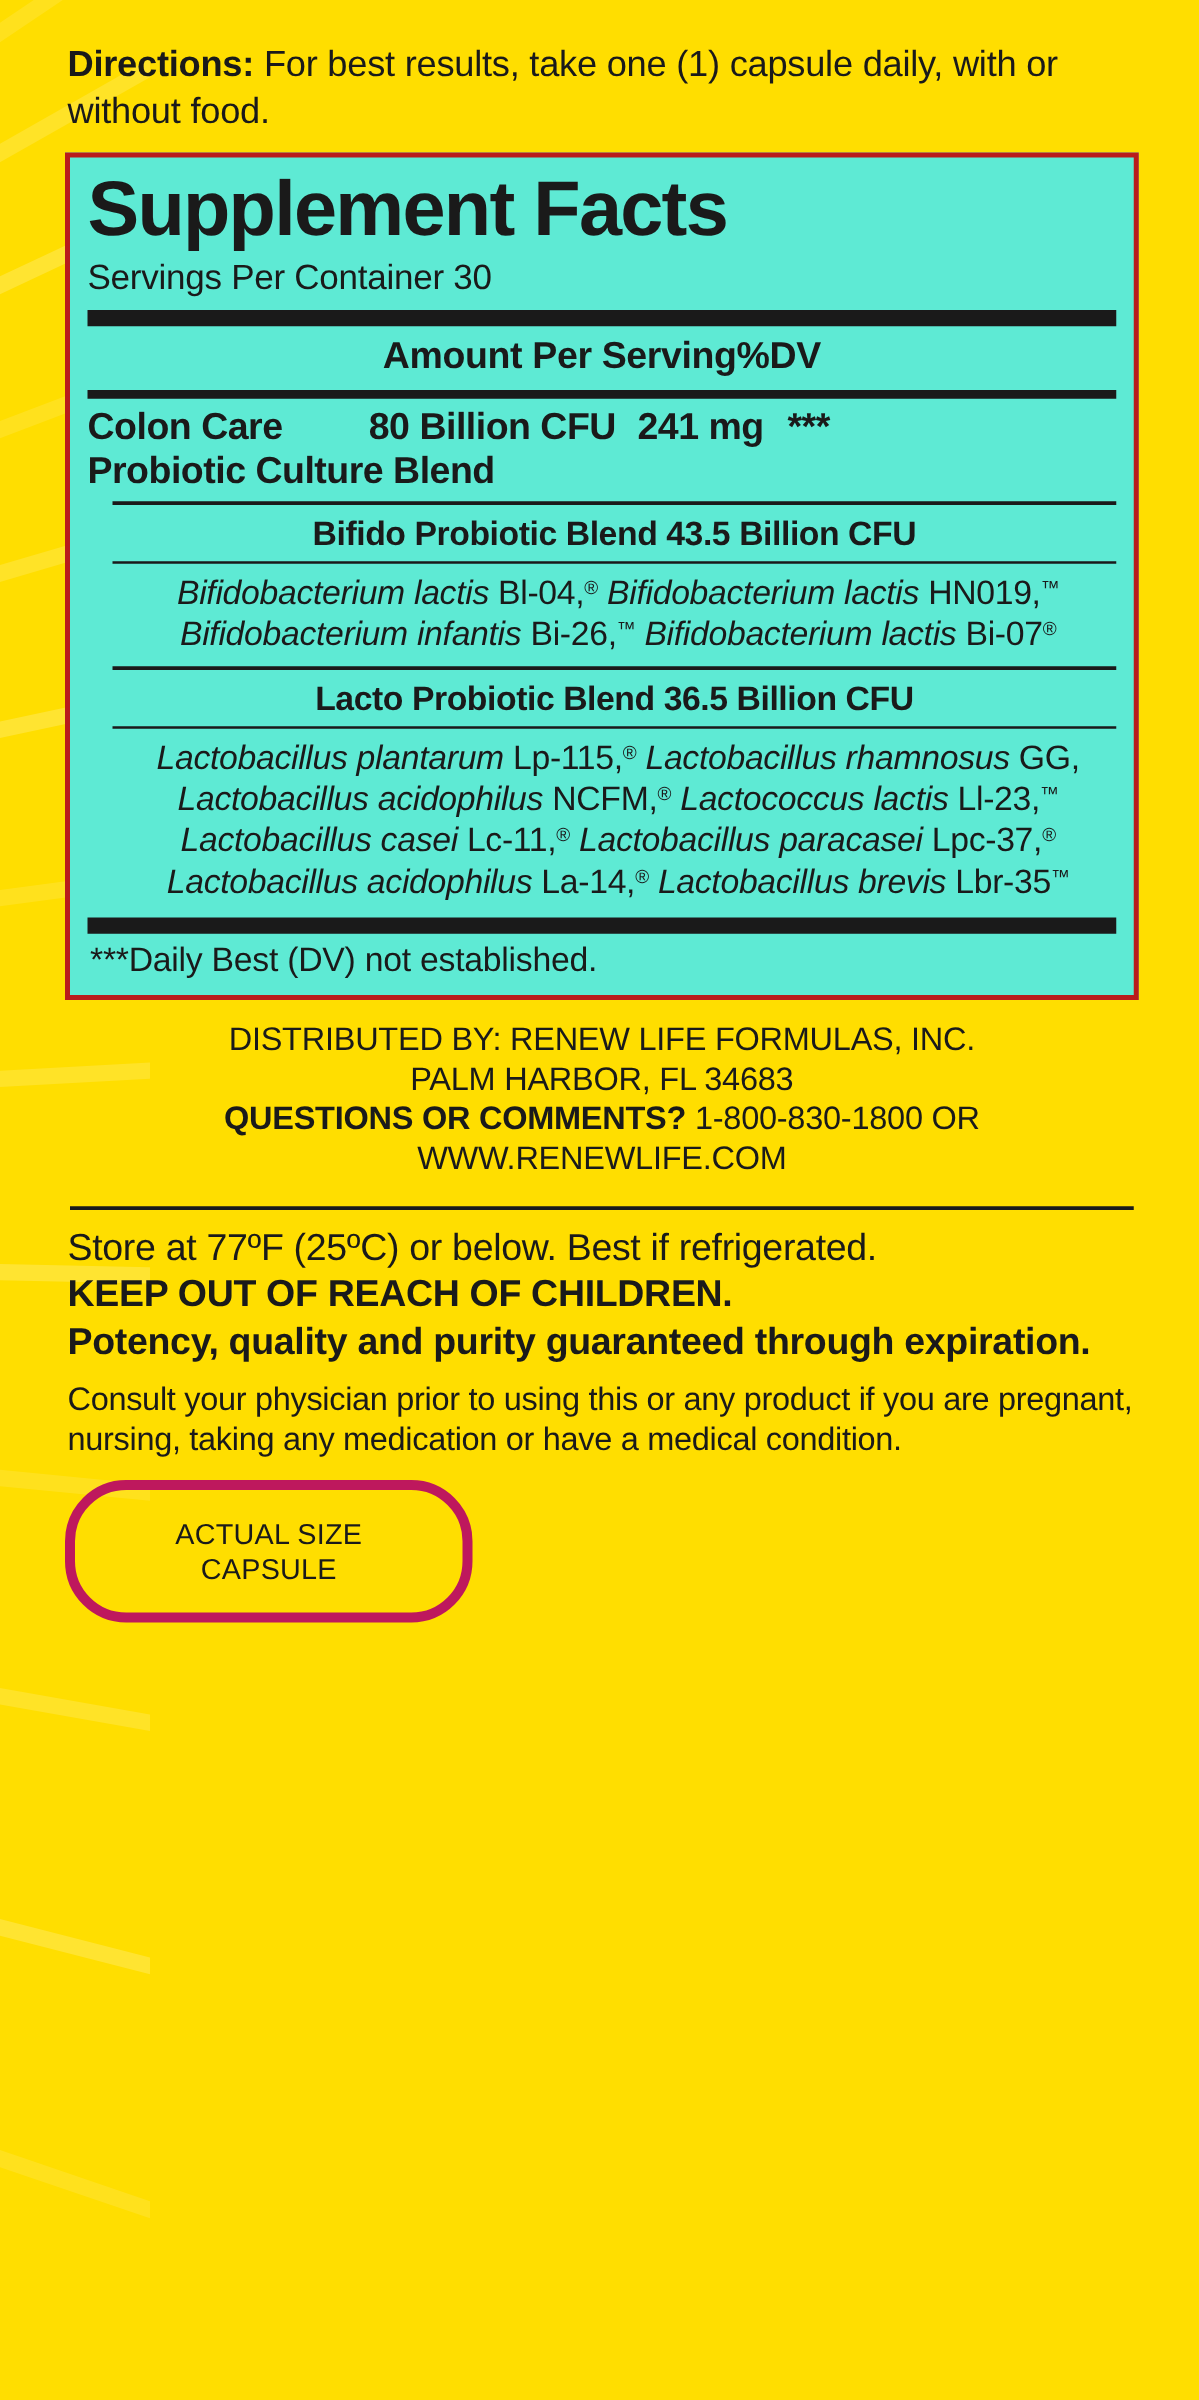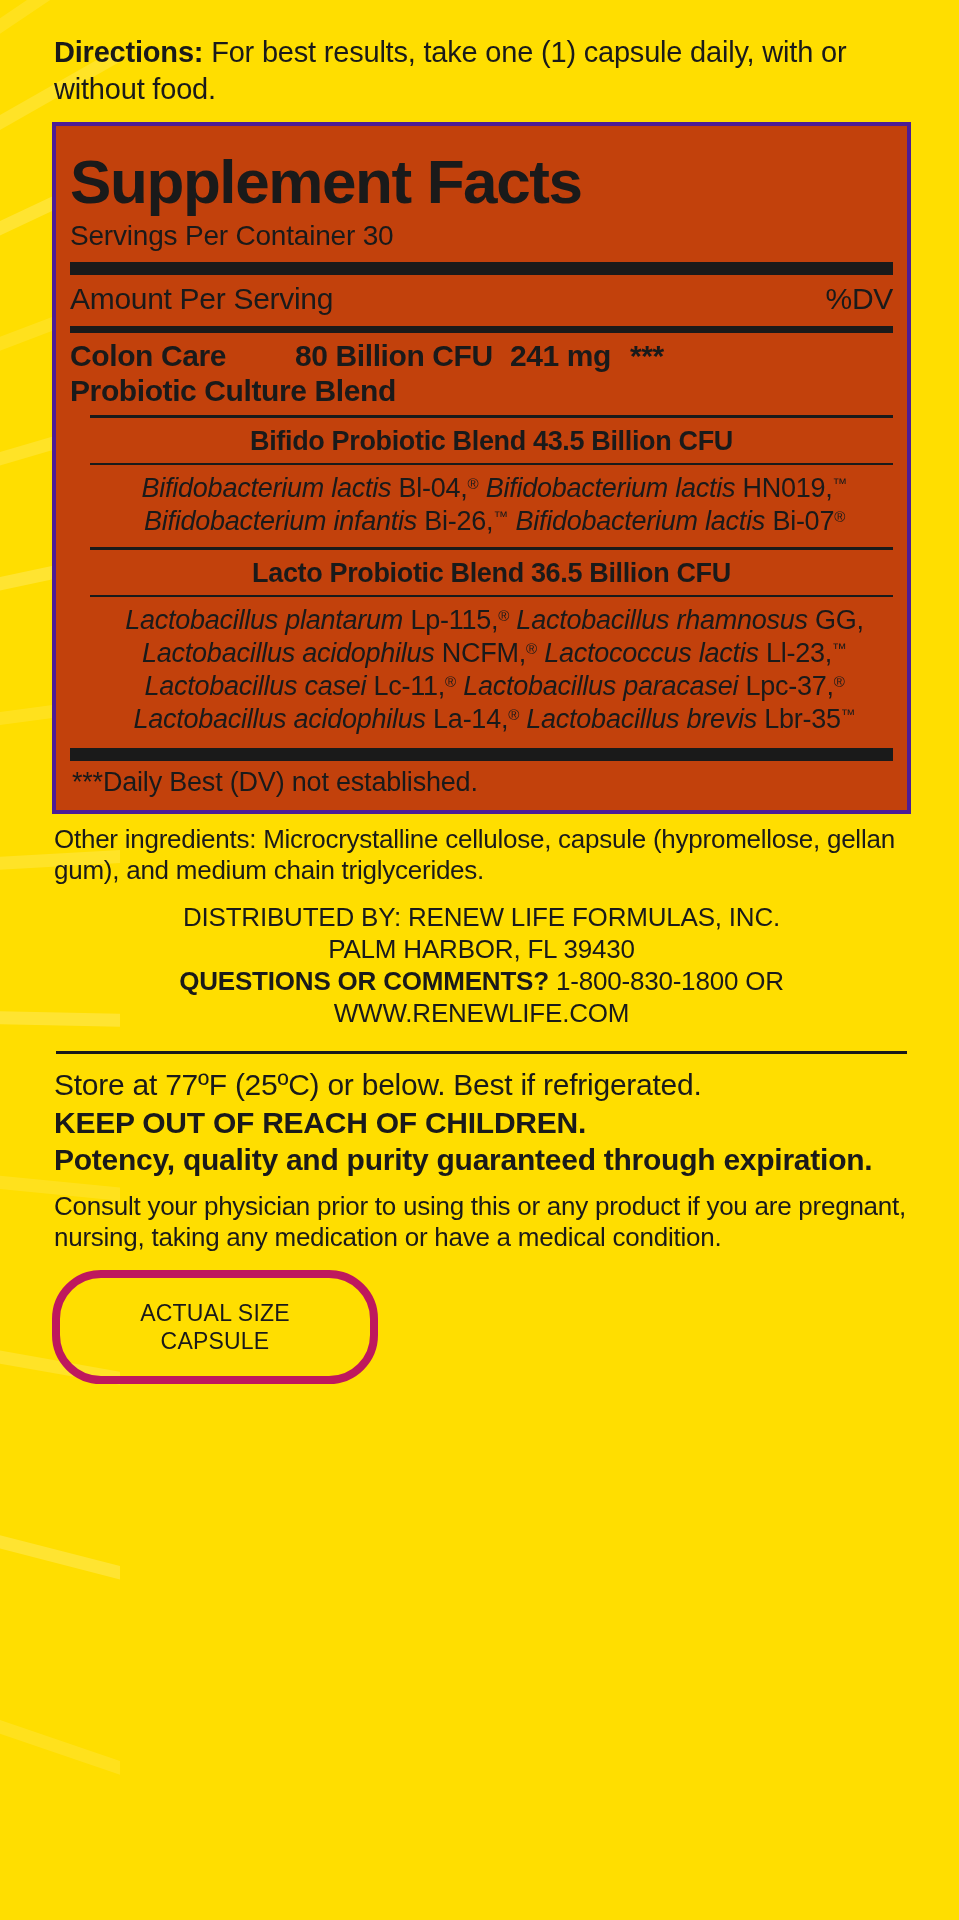--- a/index.html
+++ b/index.html
@@ -47,23 +47,23 @@
     font-size: 29px;
     line-height: 1.28;
     letter-spacing: -0.2px;
     margin: 0 0 14px 2px;
     font-stretch: condensed;
   }
   .directions b { font-weight: bold; }
 
   
   .panel {
-    border: 4px solid #4c1d95;
-    background: #c2410c;
-    padding: 20px 14px 10px 14px;
+    border: 4px solid #b91c1c;
+    background: #5eead4;
+    padding: 6px 14px 10px 14px;
     box-sizing: border-box;
   }
   .sf-title {
     font-size: 62px;
     font-weight: bold;
     line-height: 1.02;
     letter-spacing: -1.4px;
     margin: 4px 0 6px 0;
     white-space: nowrap;
   }
@@ -73,24 +73,24 @@
     letter-spacing: -0.2px;
   }
 
   .rule-thick { height: 13px; background: #1a1a1a; margin: 8px 0 0 0; }
   .rule-med   { height: 7px;  background: #1a1a1a; margin: 6px 0 0 0; }
   .rule-thin  { height: 3px;  background: #1a1a1a; margin: 5px 0 5px 0; }
   .rule-hair  { height: 2px;  background: #1a1a1a; margin: 4px 0 4px 0; }
 
   .amount-row {
     display: flex;
-    justify-content: space-between;
+    justify-content: center;
     align-items: baseline;
     font-size: 30px;
-    font-weight: normal;
+    font-weight: bold;
     letter-spacing: -0.3px;
     padding: 7px 0 4px 0;
   }
 
   .blend-head {
     font-size: 30px;
     font-weight: bold;
     letter-spacing: -0.4px;
     line-height: 1.18;
     padding: 5px 0 2px 0;
@@ -264,25 +264,24 @@
       <div class="sub-head">Lacto Probiotic Blend 36.5 Billion CFU</div>
       <div class="rule-hair"></div>
       <div class="species" id="lacto-list"><i>Lactobacillus plantarum </i><span>Lp-115,</span><sup>®</sup> <i>Lactobacillus rhamnosus </i><span>GG,</span> <i>Lactobacillus acidophilus </i><span>NCFM,</span><sup>®</sup> <i>Lactococcus lactis </i><span>Ll-23,</span><sup>™</sup> <i>Lactobacillus casei </i><span>Lc-11,</span><sup>®</sup> <i>Lactobacillus paracasei </i><span>Lpc-37,</span><sup>®</sup> <i>Lactobacillus acidophilus </i><span>La-14,</span><sup>®</sup> <i>Lactobacillus brevis </i><span>Lbr-35</span><sup>™</sup></div>
     </div>
 
     <div class="rule-thick"></div>
 
     <div class="dv-note">***Daily Best (DV) not established.</div>
   </div>
 
-  <div class="other-ing">Other ingredients: Microcrystalline cellulose, capsule (hypromellose, gellan gum), and medium chain triglycerides.</div>
 
   <div class="dist">
     <div>DISTRIBUTED BY: RENEW LIFE FORMULAS, INC.</div>
-    <div>PALM HARBOR, FL 39430</div>
+    <div>PALM HARBOR, FL 34683</div>
     <div class="q"><span style="font-weight:bold">QUESTIONS OR COMMENTS?</span><span> 1-800-830-1800 OR</span></div>
     <div>WWW.RENEWLIFE.COM</div>
   </div>
 
   <div class="divider"></div>
 
   <div class="storage">
     <div>Store at 77ºF (25ºC) or below. Best if refrigerated.</div>
     <div class="b">KEEP OUT OF REACH OF CHILDREN.</div>
     <div class="b">Potency, quality and purity guaranteed through expiration.</div>

